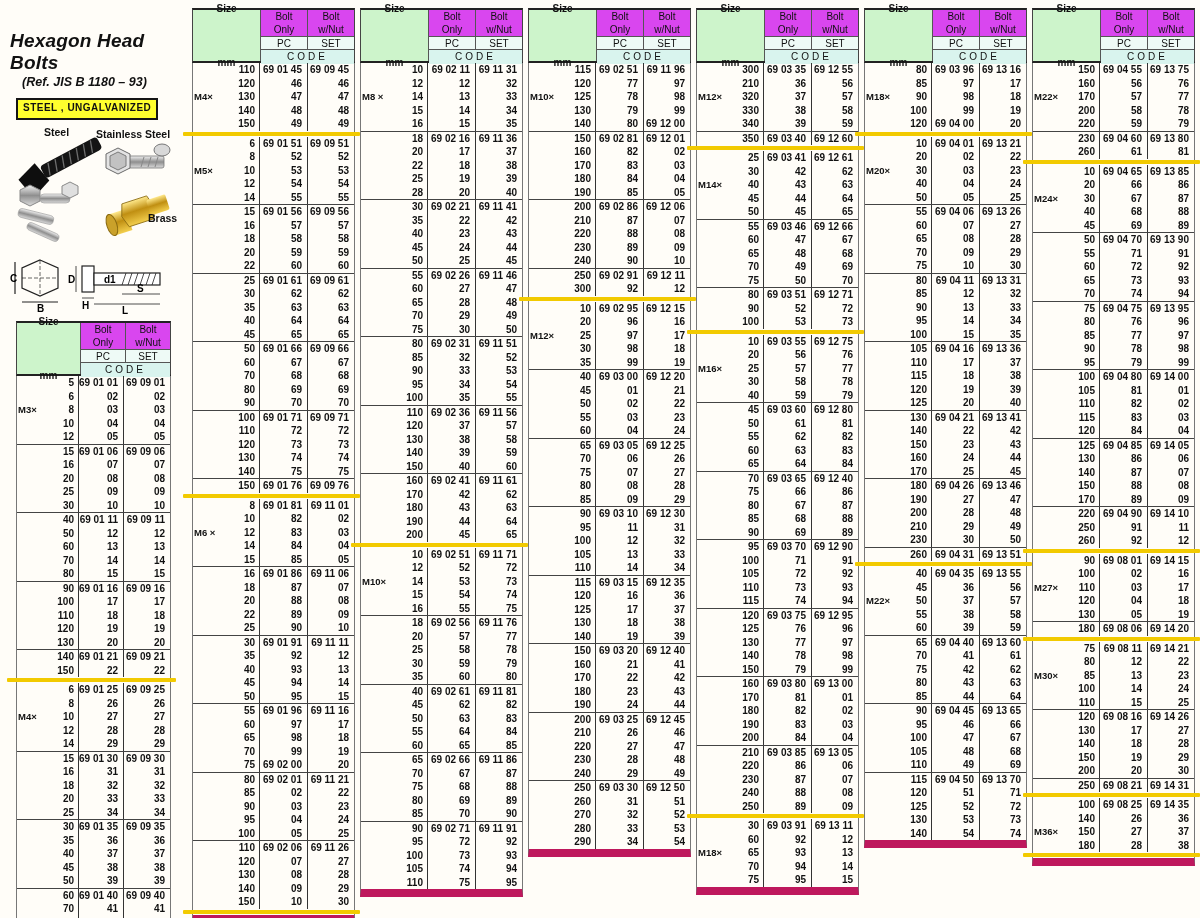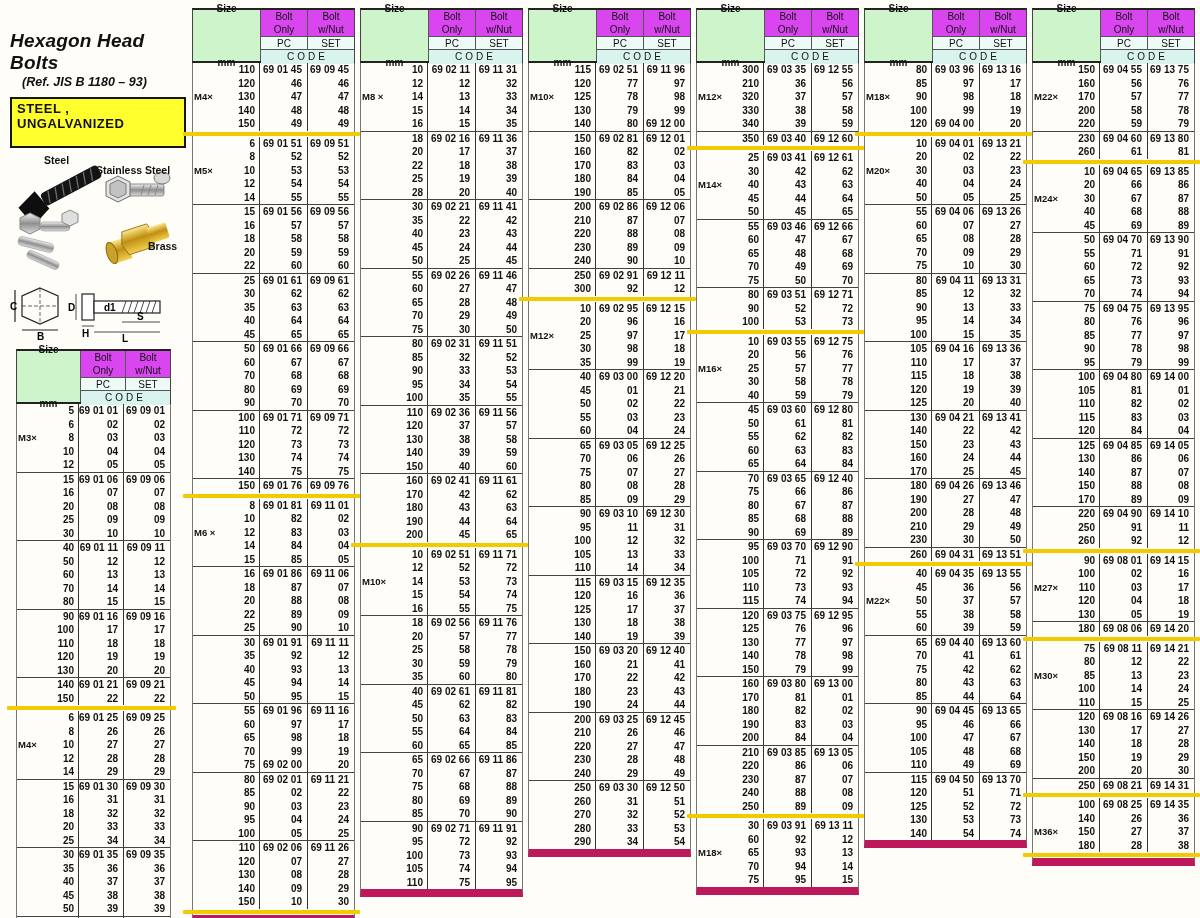--- a/index.html
+++ b/index.html
@@ -12,27 +12,27 @@
     overflow: hidden;
   }
   .page { display: flex; padding: 8px 5px 0 6px; }
 
   
   .left-col { width: 180px; flex: none; padding-left: 4px; }
   .title { font-size: 19px; font-weight: bold; font-style: italic; letter-spacing: 0.2px; margin-top: 22px; }
   .ref   { font-size: 12.5px; font-weight: bold; font-style: italic; margin: 1px 0 8px 12px; }
   .banner {
     display: inline-block; background: #ffff2e; border: 2px solid #151515;
-    font-weight: bold; font-size: 13px; padding: 2px 5px 15px 5px; letter-spacing: 0.5px;
-    margin-left: 0;
+    font-weight: bold; font-size: 10px; padding: 2px 5px 5px 5px; letter-spacing: 0.5px;
+    margin-left: 6px;
   }
   .photo-block { position: relative; width: 176px; height: 128px; margin-top: 4px; }
   .photo-label { position: absolute; font-size: 10.5px; font-weight: bold; }
   .lbl-steel { left: 34px; top: 2px; }
-  .lbl-stainless { left: 86px; top: 12px; }
+  .lbl-stainless { left: 86px; top: 4px; }
   .lbl-brass { left: 138px; top: 88px; }
   .diagram-block { width: 176px; height: 60px; margin-top: 2px; }
   svg text { font-family: "Liberation Sans", sans-serif; font-weight: bold; }
 
   
   .tables { display: flex; flex: 1; justify-content: space-between; padding-left: 6px; }
   .tcol { width: 163px; flex: none; font-weight: bold; }
   .tcol.compact { width: 155px; margin-top: 7px; margin-left: 6px; }
 
   .thead { display: flex; border-top: 2px solid #222; border-bottom: 2px solid #222;

